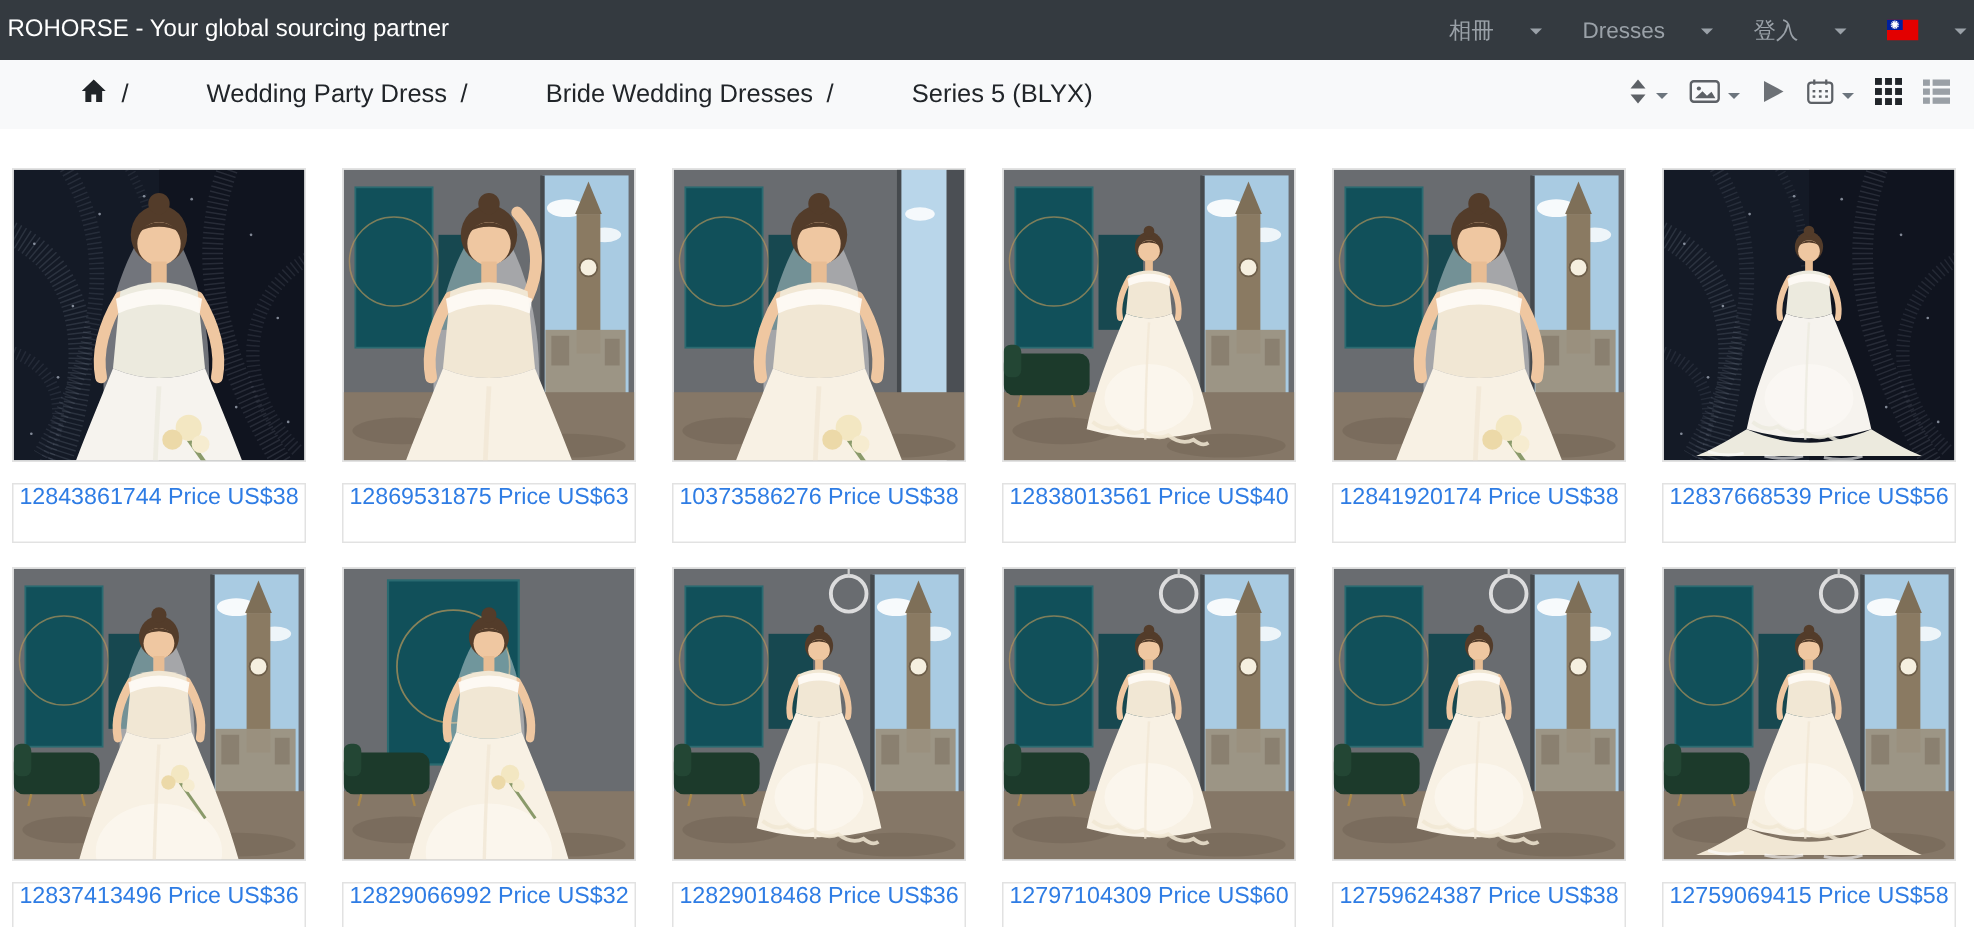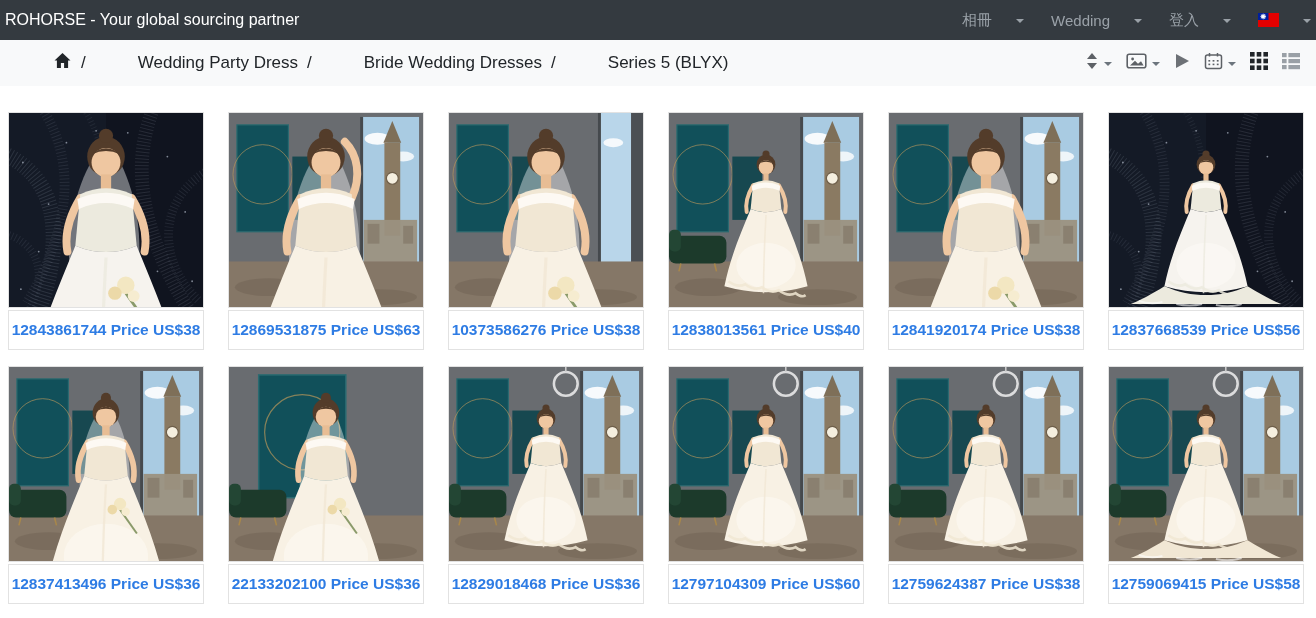--- a/index.html
+++ b/index.html
@@ -36,37 +36,37 @@
     display:grid; grid-template-columns:repeat(6,1fr);
     column-gap:24px; row-gap:16px; padding:26px 12px 10px 8px;
   }
   .card{ display:flex; flex-direction:column; }
   .thumb{
     border:1px solid #e2e2e2; height:196px; overflow:hidden; background:#fff;
     cursor:pointer;
   }
   .thumb svg{ display:block; width:100%; height:100%; }
   .cap{
-    border:1px solid #e2e2e2; margin-top:2px; height:40px; display:flex;
-    align-items:center; justify-content:center; background:#fff;font-weight:bold;
+    border:1px solid #e2e2e2; margin-top:14px; height:40px; display:flex;
+    align-items:flex-start; justify-content:center; background:#fff;
   }
   .cap a{ color:#2e7ce4; font-size:15.5px; text-decoration:none; cursor:pointer; white-space:nowrap; }
 </style>
 </head>
 <body>
 
 <nav class="navbar">
   <a class="brand">ROHORSE - Your global sourcing partner</a>
   <div class="nav-menus" id="nav-menus">
       <a class="nav-item">
         <span>相冊</span>
         <span class="caret"></span>
       </a>
       <a class="nav-item">
-        <span>Wedding</span>
+        <span>Dresses</span>
         <span class="caret"></span>
       </a>
       <a class="nav-item">
         <span>登入</span>
         <span class="caret"></span>
       </a>
       <a class="nav-item flagbox">
         <span>
           <svg width="21" height="14" viewBox="0 0 21 14">
             <rect width="21" height="14" fill="#e30000"></rect>
@@ -536,21 +536,21 @@
             <g>
               <line x1="108" y1="121" x2="120" y2="138" stroke="#8a9a6a" stroke-width="1.4"></line>
               <circle cx="108" cy="117" r="4.4" fill="#f3e7c2"></circle>
               <circle cx="102.5" cy="121" r="3.4" fill="#ecd9a8"></circle>
               <circle cx="112" cy="122.5" r="3" fill="#f6ecd0"></circle>
             </g>
           </g>
         </svg>
       </div>
       <figcaption class="cap">
-        <a>22133202100 Price US$36</a>
+        <a>12829066992 Price US$32</a>
       </figcaption>
     </figure>
     <figure class="card">
       <div class="thumb" title="full-length gown, studio with Big Ben window, green sofa">
         <svg viewBox="0 0 196 196" preserveAspectRatio="xMidYMid slice" role="img">
           <rect width="196" height="196" fill="#6e7174"></rect>
           <rect width="196" height="196" fill="#5c6063" opacity="0.25"></rect>
           <rect x="8" y="12" width="52" height="108" fill="#11505a"></rect>
           <rect x="8" y="12" width="52" height="108" fill="none" stroke="#2a6a70" stroke-width="1.2"></rect>
           <circle cx="34" cy="62" r="30" fill="none" stroke="#b9975a" stroke-width="1" opacity="0.65"></circle>

